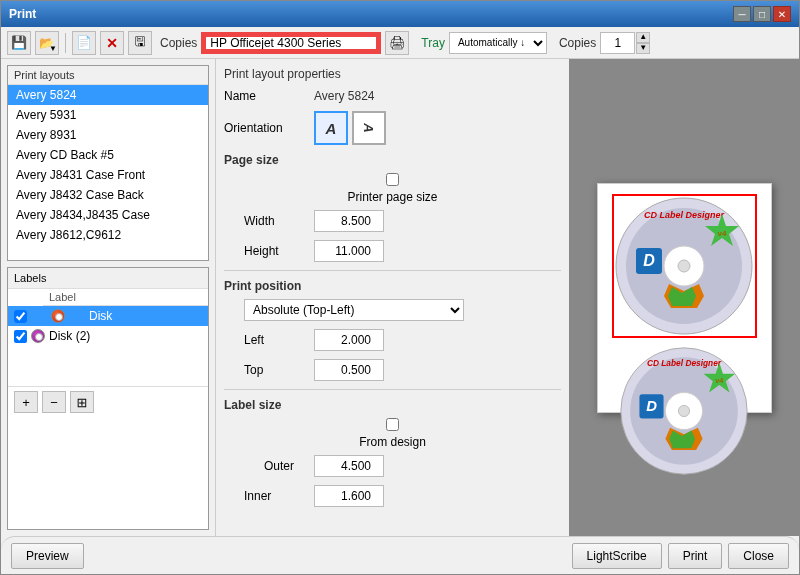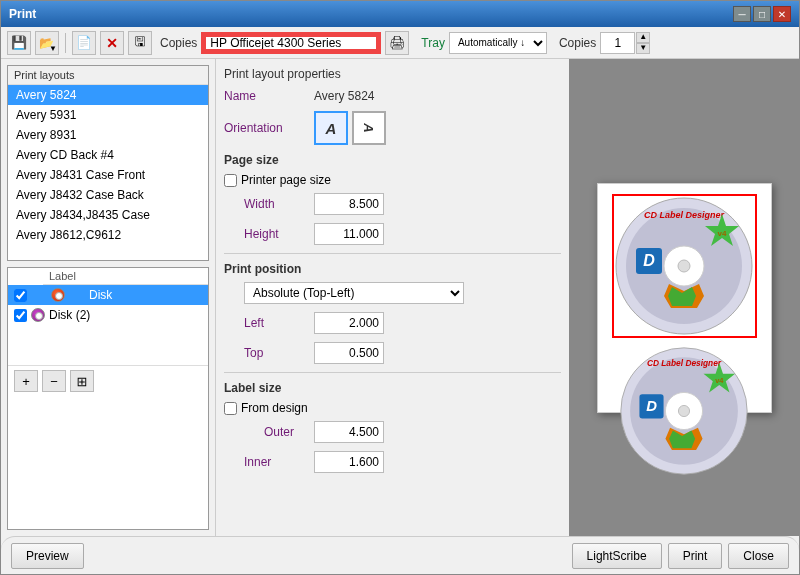--- a/index.html
+++ b/index.html
@@ -110,32 +110,32 @@
       display: flex;
       gap: 4px;
     }
     .icon-btn { width: 24px; height: 22px; background: #e8e8e8; border: 1px solid #bbb; display: flex; align-items: center; justify-content: center; cursor: pointer; font-size: 13px; }
 
     
     .middle-panel { flex: 1; padding: 8px; overflow-y: auto; }
     .props-title { font-size: 12px; margin-bottom: 8px; color: #333; }
 
     .form-row { display: flex; align-items: center; margin-bottom: 8px; }
-    .form-label { width: 90px; color: #701a75; font-size: 12px; }
+    .form-label { width: 90px; color: #000000; font-size: 12px; }
     .form-value { font-size: 12px; color: #333; }
 
     .units-select { height: 22px; padding: 0 4px; border: 1px solid #bbb; background: white; font-size: 12px; min-width: 70px; }
 
     .orientation-row { display: flex; align-items: center; margin-bottom: 8px; }
     .orient-btn { width: 34px; height: 34px; background: white; border: 2px solid #aaa; display: flex; align-items: center; justify-content: center; cursor: pointer; margin-right: 4px; font-size: 16px; font-style: italic; font-weight: bold; color: #333; }
     .orient-btn.active { border-color: #3399ff; background: #e8f0ff; }
 
     .section-title { font-size: 12px; font-weight: bold; color: #333; margin-bottom: 6px; margin-top: 4px; }
-    .checkbox-row { display: flex; align-items: center; margin-bottom: 6px; gap: 4px; }
-    .number-input { width: 70px; height: 22px; padding: 0 4px; border: 1px solid #bbb; background: white; font-size: 12px; text-align: right; }
+    .checkbox-row { display: flex; align-items: center; margin-bottom: 6px; gap: 4px; flex-direction: column; }
+    .number-input { width: 70px; height: 22px; padding: 0 12px; border: 1px solid #bbb; background: white; font-size: 12px; text-align: right; }
 
     .divider { height: 1px; background: #ccc; margin: 8px 0; }
 
     .position-select { height: 22px; padding: 0 4px; border: 1px solid #bbb; background: white; font-size: 12px; width: 220px; }
 
     
     .right-panel { width: 230px; background: #888; display: flex; align-items: center; justify-content: center; }
     .preview-page {
       width: 175px;
       height: 230px;
@@ -220,30 +220,31 @@
   <div class="main-content">
 
     <div class="left-panel">
 
       <div class="panel-section">
         <div class="panel-section-title">Print layouts</div>
         <div class="list-container">
           <div class="list-item selected">Avery 5824</div>
           <div class="list-item">Avery 5931</div>
           <div class="list-item">Avery 8931</div>
-          <div class="list-item">Avery CD Back #4</div>
+          <div class="list-item">Avery CD Back #5</div>
           <div class="list-item">Avery J8431 Case Front</div>
           <div class="list-item">Avery J8432 Case Back</div>
           <div class="list-item">Avery J8434,J8435 Case</div>
           <div class="list-item">Avery J8612,C9612</div>
 
         </div>
       </div>
 
       <div class="labels-section">
+        <div class="labels-header">Labels</div>
         <div style="padding: 2px 6px; font-size:11px; color:#555; border-bottom:1px solid #ddd;margin-left:35px;">Label</div>
         <div class="labels-list">
           <div class="label-item selected">
             <input type="checkbox" checked="" style="">
             <span class="disk-icon"></span>
             <span>Disk</span>
           </div>
           <div class="label-item">
             <input type="checkbox" checked="" style="">
             <span class="disk-icon" style="background:radial-gradient(circle at 40% 35%, #cc44cc, #882288);"></span>

